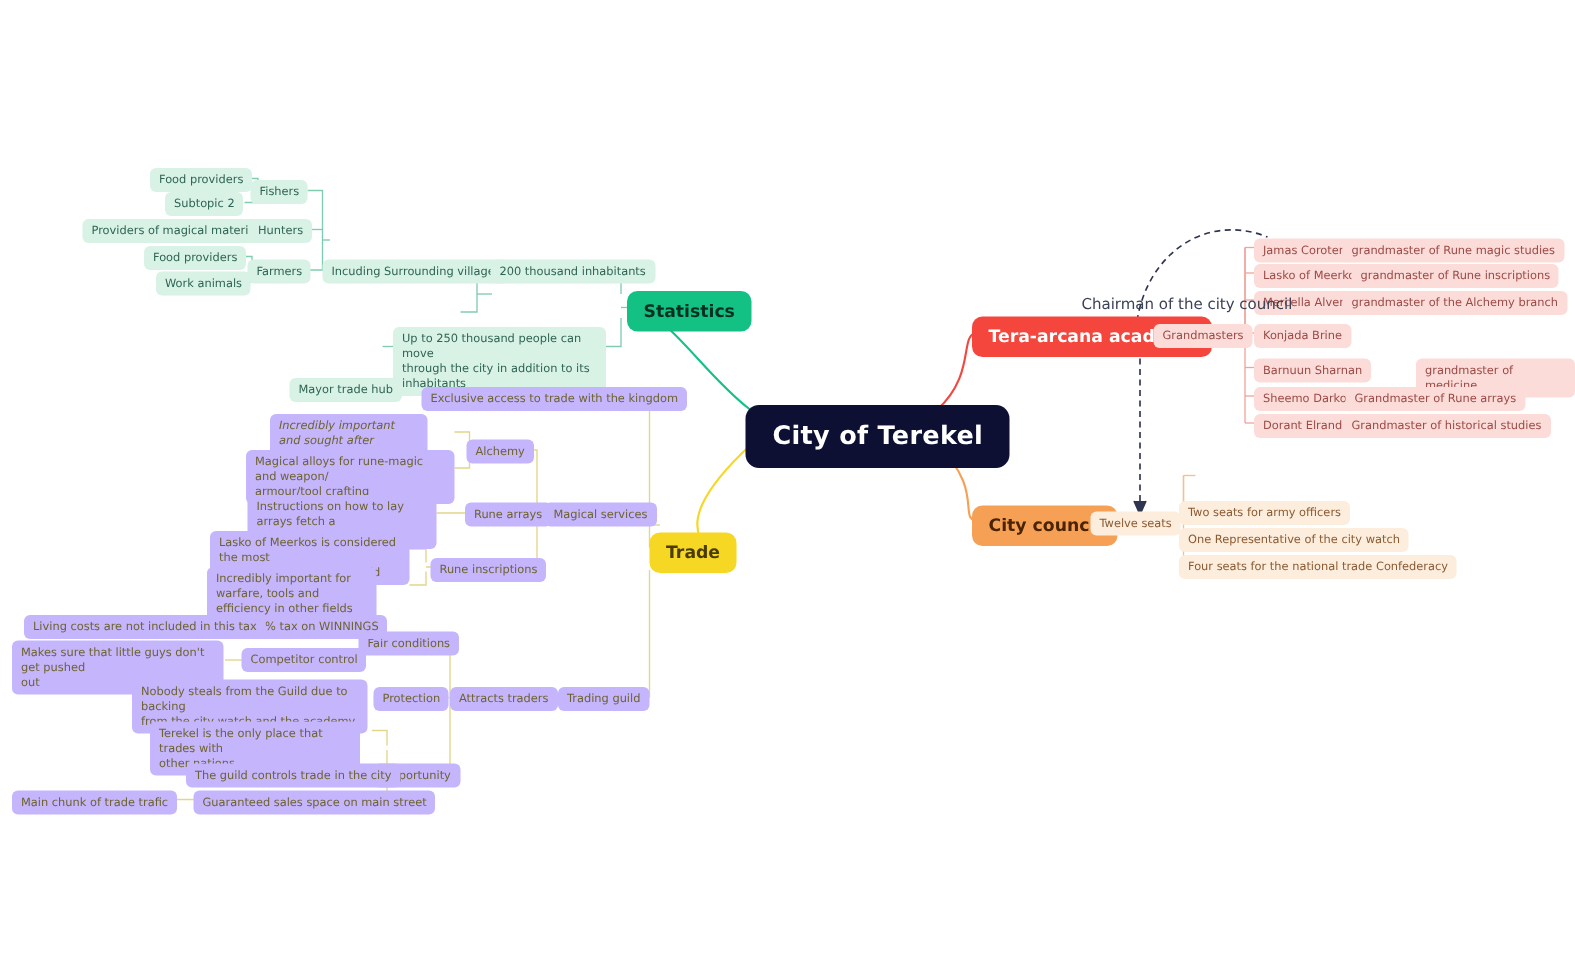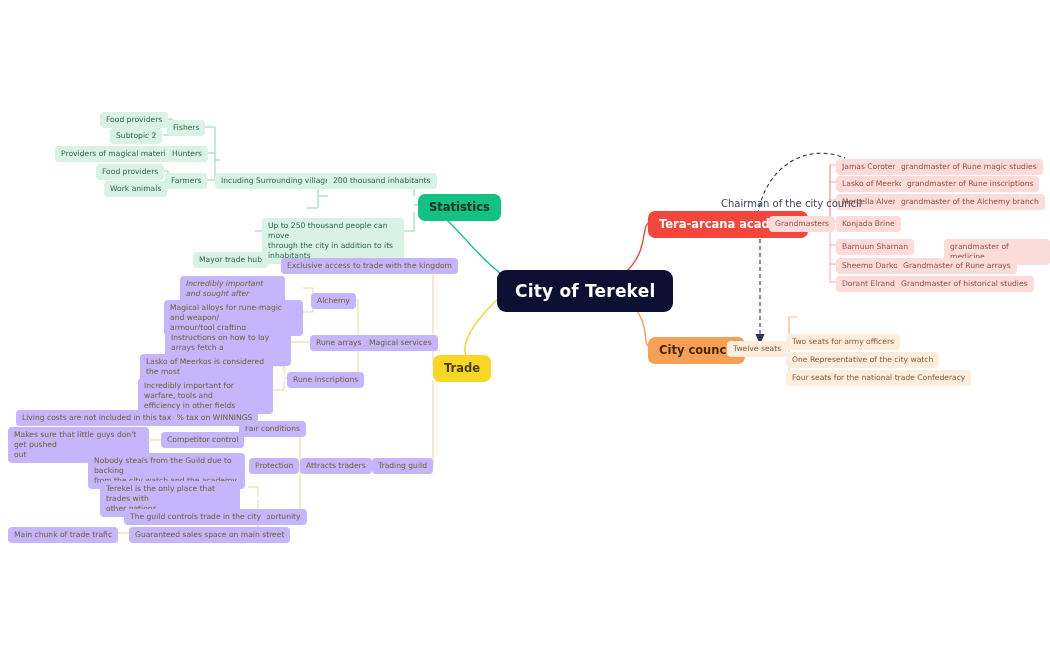--- a/index.html
+++ b/index.html
@@ -186,21 +186,21 @@
   <div class="node lf y" style="left:164px;top:300px;width:139px;">Magical alloys for rune-magic and weapon/
 armour/tool crafting</div>
 
   <div class="node lf y" style="left:310px;top:335px;">Rune arrays</div>
   <div class="node lf y" style="left:165px;top:330px;width:126px;">Instructions on how to lay arrays fetch a
 pretty penny</div>
 
   <div class="node lf y" style="left:287px;top:372px;">Rune inscriptions</div>
   <div class="node lf y" style="left:140px;top:354px;width:133px;">Lasko of Meerkos is considered the most
 valuable crafter in the world</div>
-  <div class="node lf y" style="left:138px;top:378px;width:135px;">Incredibly important for warfare, tools and
+  <div class="node lf y" style="left:138px;top:378px;width:113px;">Incredibly important for warfare, tools and
 efficiency in other fields</div>
 
   <div class="node lf y" style="left:372px;top:458px;">Trading guild</div>
   <div class="node lf y" style="left:300px;top:458px;">Attracts traders</div>
 
   <div class="node lf y" style="left:239px;top:421px;">Fair conditions</div>
   <div class="node lf y" style="left:161px;top:410px;">15% tax on WINNINGS</div>
   <div class="node lf y" style="left:16px;top:410px;">Living costs are not included in this tax</div>
   <div class="node lf y" style="left:161px;top:432px;">Competitor control</div>
   <div class="node lf y" style="left:8px;top:427px;width:141px;">Makes sure that little guys don't get pushed

